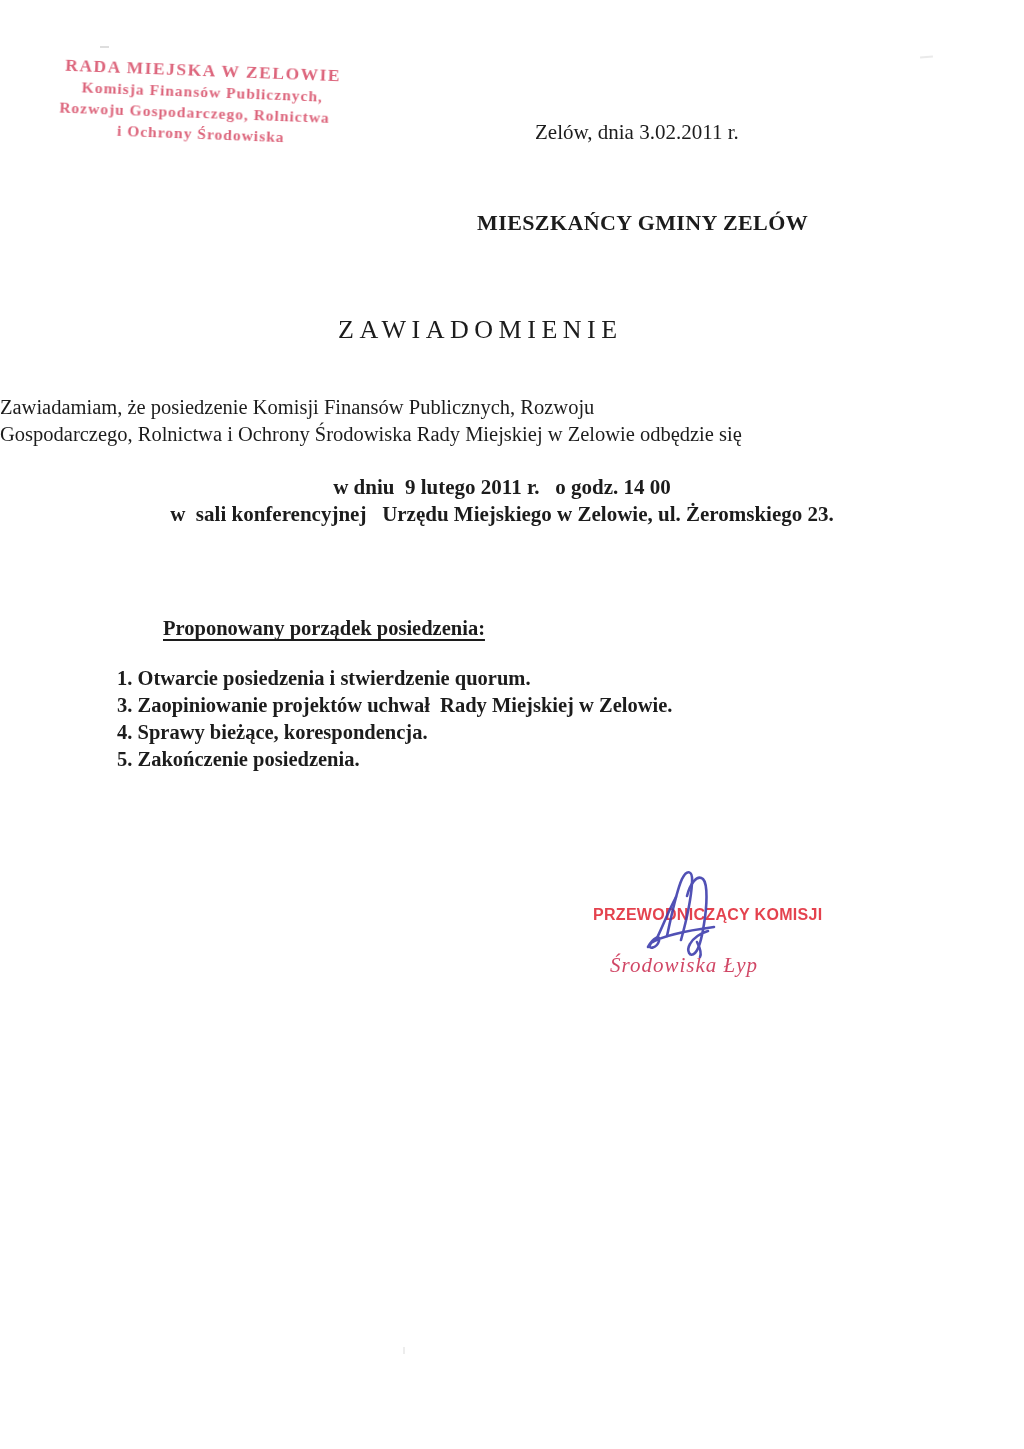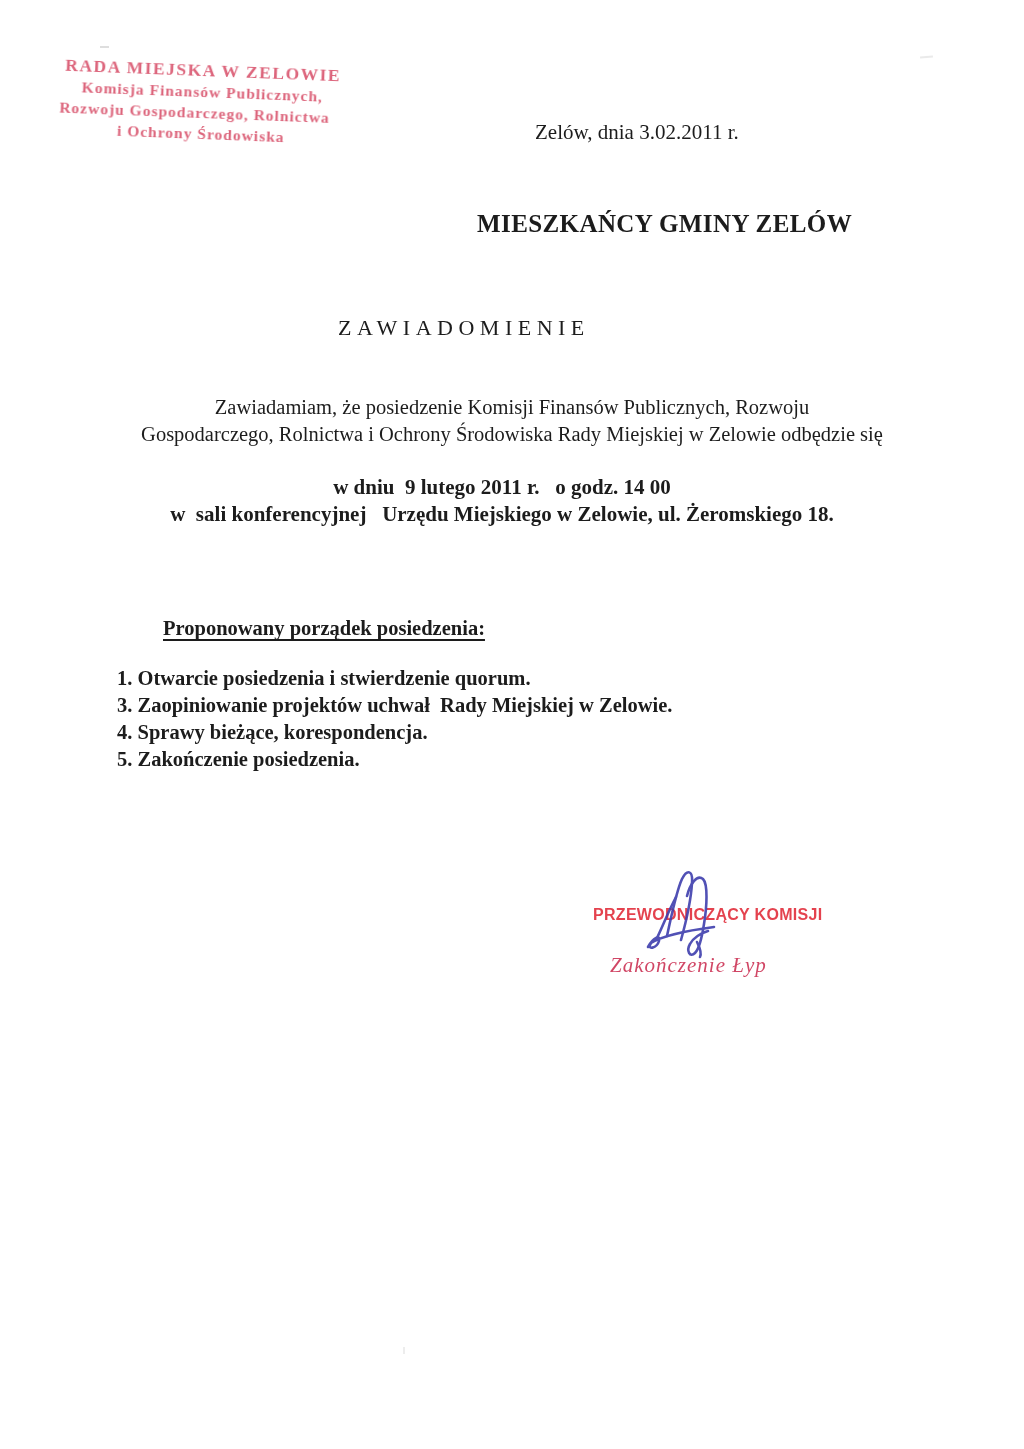--- a/index.html
+++ b/index.html
@@ -42,39 +42,38 @@
   .date-line {
     left: 535px;
     top: 120px;
     font-size: 21px;
   }
 
   
   .recipient {
     left: 477px;
     top: 210px;
-    font-size: 25px;
+    font-size: 22px;
     font-weight: bold;
     letter-spacing: 0.4px;
   }
 
   
   .notice-title {
     left: 338px;
     top: 315px;
-    font-size: 22px;
+    font-size: 26px;
     letter-spacing: 5.5px;
   }
 
   
   .intro {
     left: 0;
     top: 394px;
     width: 1024px;
-    text-align: center;
     font-size: 20.5px;
     line-height: 27px;
   }
 
   
   .meeting {
     left: 0;
     top: 474px;
     width: 1004px;
     text-align: center;
@@ -159,21 +158,21 @@
 
   <div class="abs notice-title pre">ZAWIADOMIENIE</div>
 
   <div class="abs intro">
     <div class="pre">Zawiadamiam, że posiedzenie Komisji Finansów Publicznych, Rozwoju</div>
     <div class="pre">Gospodarczego, Rolnictwa i Ochrony Środowiska Rady Miejskiej w Zelowie odbędzie się</div>
   </div>
 
   <div class="abs meeting">
     <div class="pre">w dniu  9 lutego 2011 r.   o godz. 14 00</div>
-    <div class="pre">w  sali konferencyjnej   Urzędu Miejskiego w Zelowie, ul. Żeromskiego 18.</div>
+    <div class="pre">w  sali konferencyjnej   Urzędu Miejskiego w Zelowie, ul. Żeromskiego 23.</div>
   </div>
 
   <div class="abs agenda-heading pre">Proponowany porządek posiedzenia:</div>
 
   <div class="abs agenda-list">
     <div class="pre">1. Otwarcie posiedzenia i stwierdzenie quorum.</div>
     <div class="pre">3. Zaopiniowanie projektów uchwał  Rady Miejskiej w Zelowie.</div>
     <div class="pre">4. Sprawy bieżące, korespondencja.</div>
     <div class="pre">5. Zakończenie posiedzenia.</div>
   </div>
@@ -183,15 +182,15 @@
   <svg class="abs sig-ink" viewBox="630 856 120 110" width="120" height="110" xmlns="http://www.w3.org/2000/svg">
     <g fill="none" stroke="#3f3fae" stroke-width="2.6" stroke-linecap="round" stroke-linejoin="round" opacity="0.9">
       <path d="M 656 940 C 662 928 668 912 676 897"></path>
       <path d="M 667 936 C 671 918 676 892 682 879 C 687 869 693 870 692 883 C 691 900 686 922 681 940"></path>
       <path d="M 687 896 C 690 884 697 874 703 879 C 708 884 707 906 704 924 C 702 937 699 949 695 953 C 690 958 686 951 690 944 C 693 938 701 933 708 931"></path>
       <path d="M 648 947 C 653 938 661 934 659 941 C 657 948 646 951 651 943 C 662 936 684 931 714 927"></path>
       <path d="M 697 942 C 700 948 702 953 700 957"></path>
     </g>
   </svg>
 
-  <div class="abs sig-name pre">Zakończenie Łyp</div>
+  <div class="abs sig-name pre">Środowiska Łyp</div>
 
 </div>
 
 </body></html>

